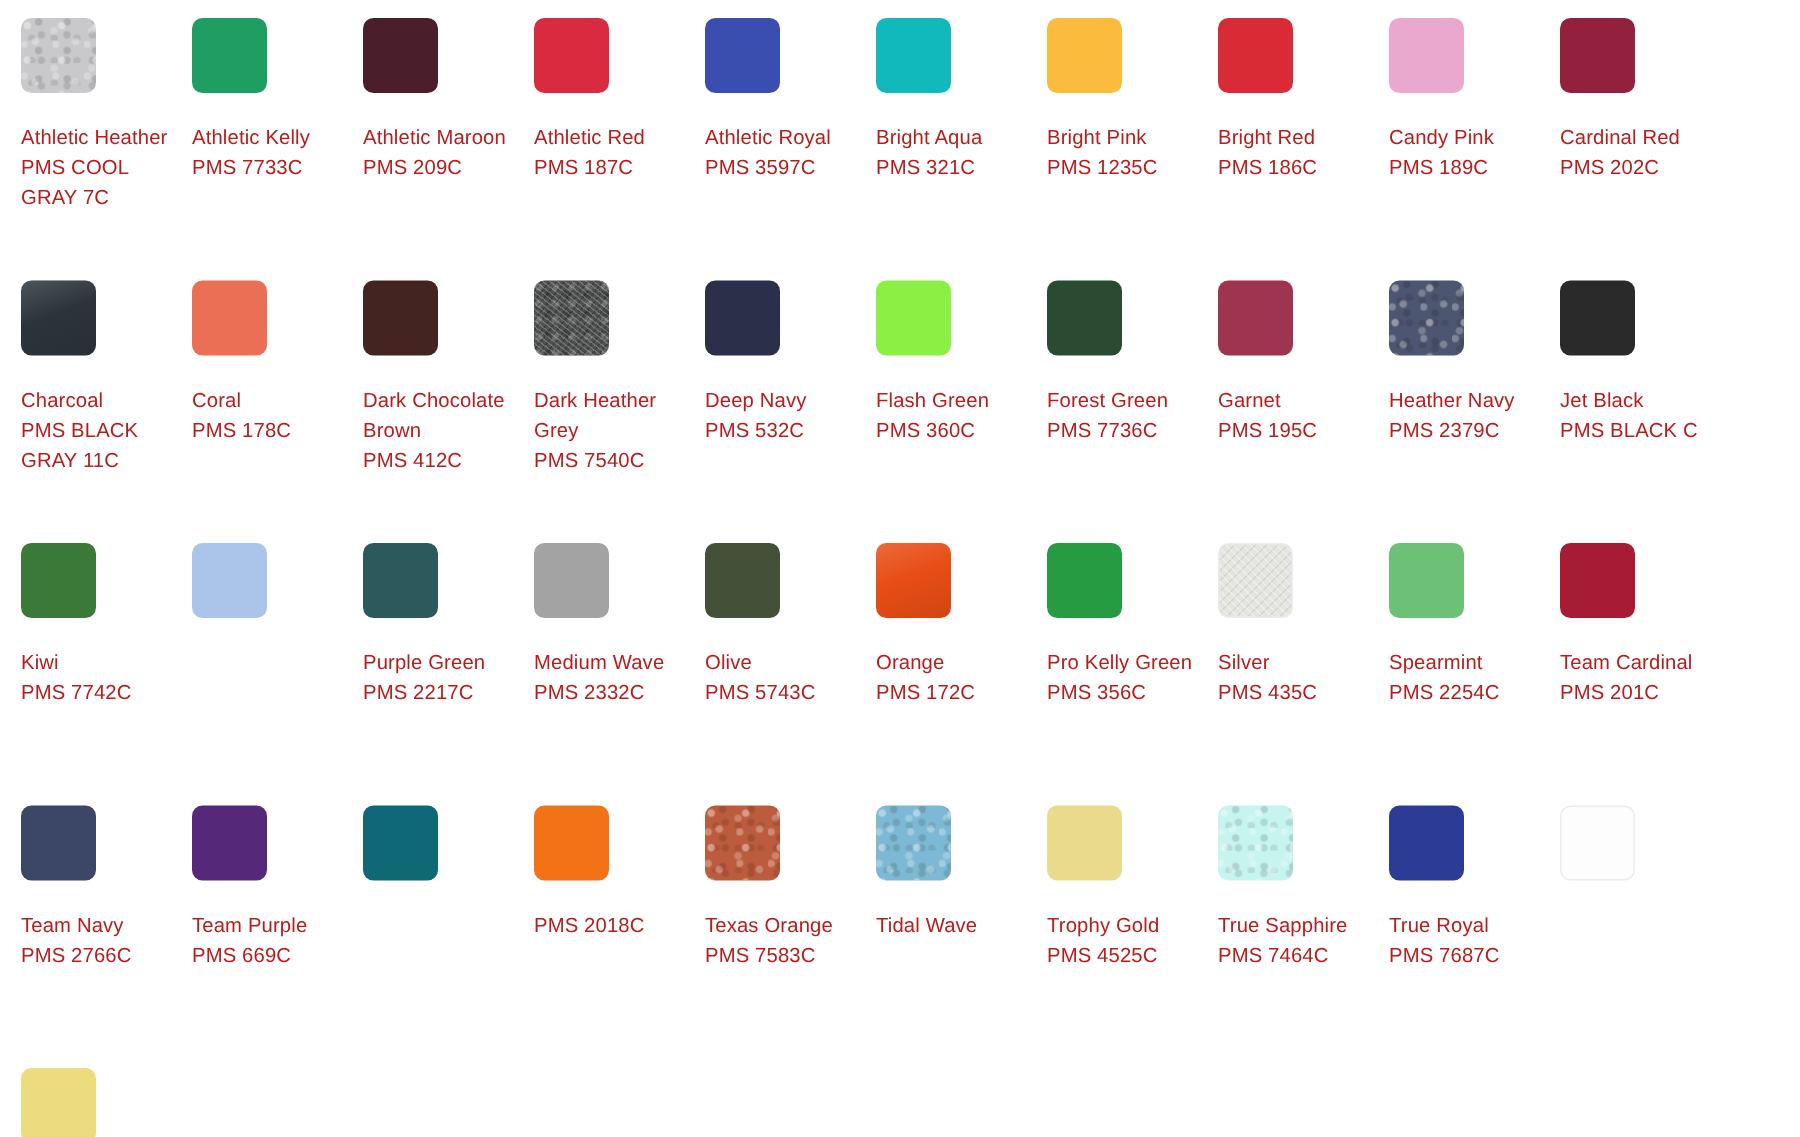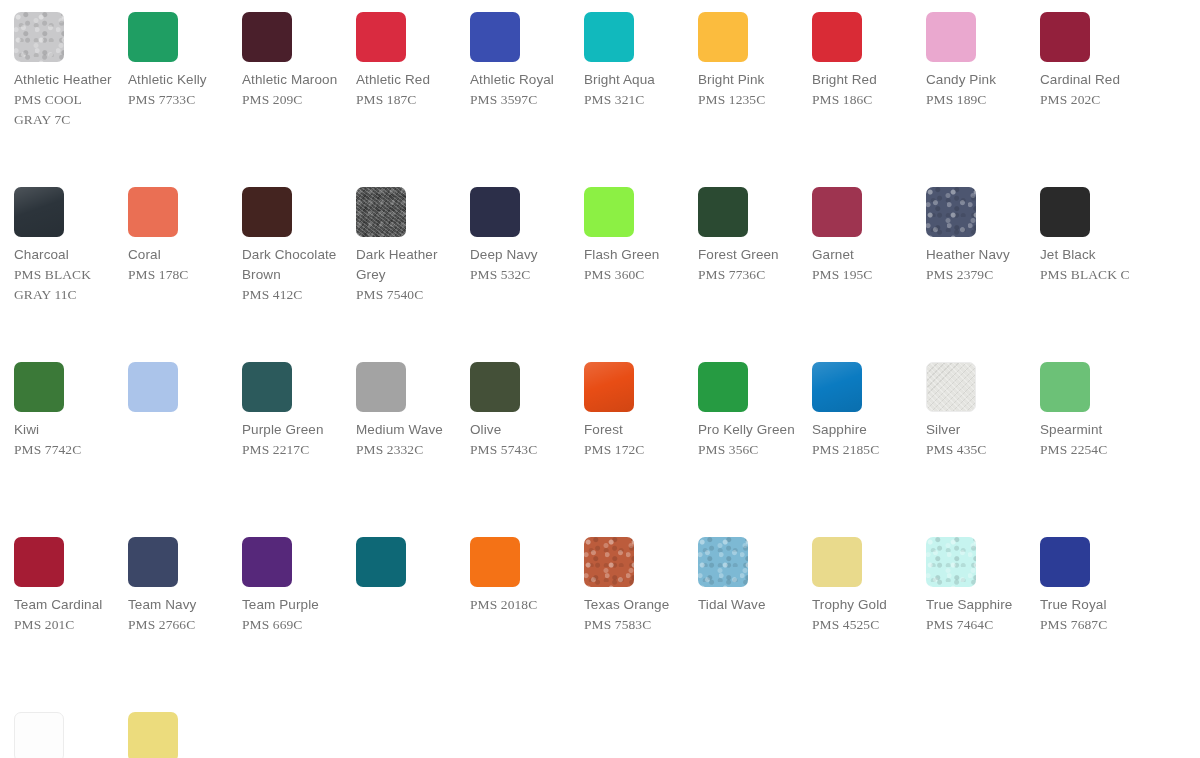--- a/index.html
+++ b/index.html
@@ -81,28 +81,28 @@
     inset: 0;
     background: linear-gradient(160deg, rgba(255,255,255,.16) 0%, rgba(255,255,255,0) 45%, rgba(0,0,0,.10) 100%);
     pointer-events: none;
   }
   .swatch-chip.has-border {
     border: 1px solid #ececec;
     box-sizing: border-box;
   }
 
   .swatch-label {
-    margin-top: 8px;
+    margin-top: 20px;
     font-size: 13.5px;
     line-height: 20px;
-    color: #737373;
+    color: #b91c1c;
     letter-spacing: .1px;
   }
   .swatch-name { display: block; }
-  .swatch-pms  { display: block; font-family: Liberation Serif, serif; }
+  .swatch-pms  { display: block; }
 </style>
 </head>
 <body>
 
 <main id="palette-grid">
     <div class="swatch-cell">
       <div class="swatch-chip tex-heather" style="background-color: rgb(201, 201, 203);"></div>
       <div class="swatch-label">
         <span class="swatch-name">Athletic Heather</span>
         <span class="swatch-pms">PMS COOL GRAY 7C</span>
@@ -268,39 +268,32 @@
     <div class="swatch-cell">
       <div class="swatch-chip " style="background-color: rgb(68, 80, 56);"></div>
       <div class="swatch-label">
         <span class="swatch-name">Olive</span>
         <span class="swatch-pms">PMS 5743C</span>
       </div>
     </div>
     <div class="swatch-cell">
       <div class="swatch-chip tex-sheen" style="background-color: rgb(232, 77, 21);"></div>
       <div class="swatch-label">
-        <span class="swatch-name">Forest</span>
+        <span class="swatch-name">Orange</span>
         <span class="swatch-pms">PMS 172C</span>
       </div>
     </div>
     <div class="swatch-cell">
       <div class="swatch-chip " style="background-color: rgb(38, 155, 66);"></div>
       <div class="swatch-label">
         <span class="swatch-name">Pro Kelly Green</span>
         <span class="swatch-pms">PMS 356C</span>
       </div>
     </div>
     <div class="swatch-cell">
-      <div class="swatch-chip tex-sheen" style="background-color: rgb(11, 123, 193);"></div>
-      <div class="swatch-label">
-        <span class="swatch-name">Sapphire</span>
-        <span class="swatch-pms">PMS 2185C</span>
-      </div>
-    </div>
-    <div class="swatch-cell">
       <div class="swatch-chip tex-fine has-border" style="background-color: rgb(228, 228, 224);"></div>
       <div class="swatch-label">
         <span class="swatch-name">Silver</span>
         <span class="swatch-pms">PMS 435C</span>
       </div>
     </div>
     <div class="swatch-cell">
       <div class="swatch-chip " style="background-color: rgb(108, 193, 119);"></div>
       <div class="swatch-label">
         <span class="swatch-name">Spearmint</span>

